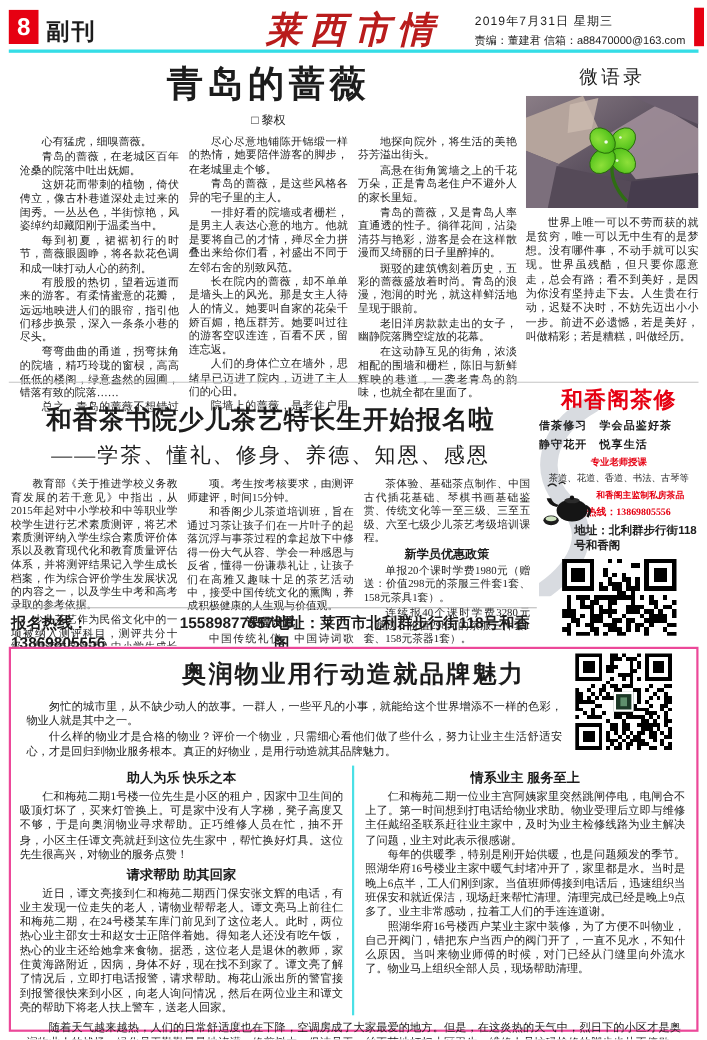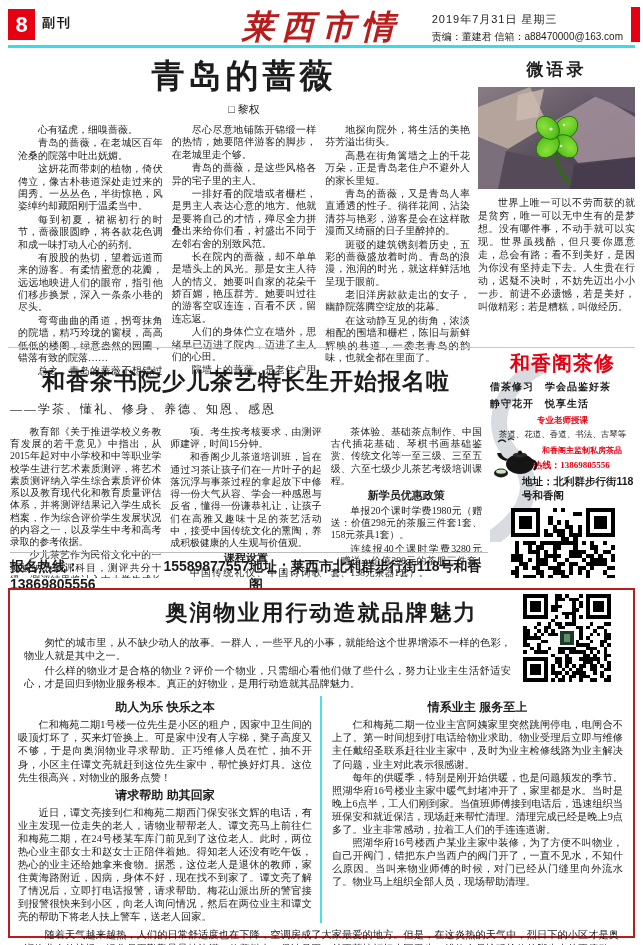--- a/index.html
+++ b/index.html
@@ -8,21 +8,21 @@
     position:relative; width:643px; height:945px; margin:0 auto;
     background:#fff; overflow:hidden; color:#1c1c1c;
     font-family:"Liberation Serif","DejaVu Serif",serif;
   }
 
   
   .pagenum { position:absolute; left:8px; top:9px; width:27px; height:31px;
     background:#e60012; color:#fff; font-size:22px; font-weight:bold;
     display:flex; align-items:center; justify-content:center;
     font-family:"Liberation Sans",sans-serif; }
-  .sectionname { position:absolute; left:42px; top:14px; font-size:13px; font-weight:bold;
+  .sectionname { position:absolute; left:42px; top:14px; font-size:21px; font-weight:bold;
     font-family:"Liberation Sans",sans-serif; letter-spacing:2px; }
   .masthead { position:absolute; left:0; right:0; top:5px; text-align:center;
     font-size:33px; font-weight:bold; font-style:italic; color:#b91c1c;
     letter-spacing:7px; font-family:"DejaVu Serif",serif; }
   .hdr-right { position:absolute; right:20px; top:12px; text-align:left;
     font-family:"Liberation Sans",sans-serif; }
   .hdr-date { font-size:11px; font-weight:normal; letter-spacing:1px; }
   .hdr-editor { font-size:10px; margin-top:3px; }
   .red-bar { position:absolute; right:3px; top:7px; width:9px; height:35px; background:#e60012; }
   .cyan-rule { position:absolute; left:8px; right:8px; top:45px; height:3px; background:#35dde6; }
@@ -32,33 +32,33 @@
   .a1-title { text-align:center; font-size:33px; font-weight:900; letter-spacing:4px;
     font-family:"Liberation Sans","DejaVu Sans",sans-serif; }
   .a1-byline { text-align:center; font-size:11px; margin-top:3px; }
   .cols { display:flex; gap:9px; }
   .cols1 { margin-top:7px; height:252px; }
   .col { flex:1; overflow:hidden; font-size:10px; line-height:1.24; }
   .col p, .justified p { text-indent:2em; text-align:justify; margin-bottom:1px; }
 
   
   #micro { position:absolute; left:478px; top:58px; width:157px; }
-  .micro-title { text-align:center; font-size:17px; font-weight:bold; letter-spacing:3px;
+  .micro-title { text-align:center; font-size:17px; font-weight:normal; letter-spacing:3px;
     font-family:"Liberation Sans",sans-serif; }
   .micro-photo { width:157px; height:102px; margin-top:6px; overflow:hidden; }
   .micro-text { margin-top:7px; font-size:10px; line-height:1.3; }
   .micro-text p { text-indent:2em; text-align:justify; }
 
   .sep1 { position:absolute; left:8px; right:8px; top:347px; border-top:1px solid #c9c9c9; }
 
   
   #article2 { position:absolute; left:10px; top:352px; width:472px; }
   .a2-title { text-align:center; font-size:23px; font-weight:900; letter-spacing:1px;
     font-family:"Liberation Sans","DejaVu Sans",sans-serif;margin-top:14px; }
-  .a2-subtitle { text-align:left; font-size:12px; margin-top:4px; letter-spacing:2px; }
+  .a2-subtitle { text-align:center; font-size:19px; margin-top:4px; letter-spacing:2px; }
   .cols2 { margin-top:8px; height:152px; }
   .cols2 .col { font-size:9.8px; line-height:1.25; }
   .inline-head { text-align:center; font-weight:bold; font-size:11px; margin:2px 0;
     font-family:"Liberation Sans",sans-serif; }
   .hotline-rule { position:absolute; left:10px; width:478px; top:552px; border-top:1px solid #bbb; }
   #hotline { position:absolute; left:10px; top:558px; width:482px; display:flex;
     justify-content:space-between; font-size:14px; font-weight:bold;
     font-family:"Liberation Sans",sans-serif; }
 
   
@@ -79,21 +79,21 @@
     font-family:"Liberation Sans",sans-serif;margin-left:32px; }
   .ad-qr { position:relative; width:104px; height:104px; margin:5px auto 0 auto; }
   .qr { position:relative; width:100%; height:100%; }
   .qr-logo-prop { position:absolute; left:50%; top:50%; width:18px; height:18px;
     transform:translate(-50%,-50%); border:2px solid #fff;
     background:#1d3a28; display:flex; align-items:center; justify-content:center; }
   .qr-logo-prop span { display:block; width:6px; height:8px; background:#5f8f6d; }
 
   
   #article3 { position:absolute; left:8px; top:588px; width:627px; height:350px;
-    border:2px solid #b91c1c; background:#fff; }
+    border:2px solid #ec4899; background:#fff; }
   .a3-title { text-align:center; font-size:22px; font-weight:900; letter-spacing:2px;
     margin-top:8px; font-family:"Liberation Sans","DejaVu Sans",sans-serif; }
   .a3-qr { position:absolute; right:22px; top:4px; width:88px; height:88px; }
   .a3-intro { margin:8px 122px 0 14px; font-size:10.2px; line-height:1.3; }
   .a3-intro p { text-indent:2em; text-align:justify; }
   .a3-cols { display:flex; margin:6px 10px 0 8px; }
   .a3-left { width:302px; padding-right:8px; font-size:10.2px; line-height:1.28; }
   .a3-right { flex:1; border-left:2px solid #4ae0e6; padding-left:10px;
     font-size:10.2px; line-height:1.28; }
   .a3-head { text-align:center; font-weight:bold; font-size:12px; margin:4px 0 3px 0;

